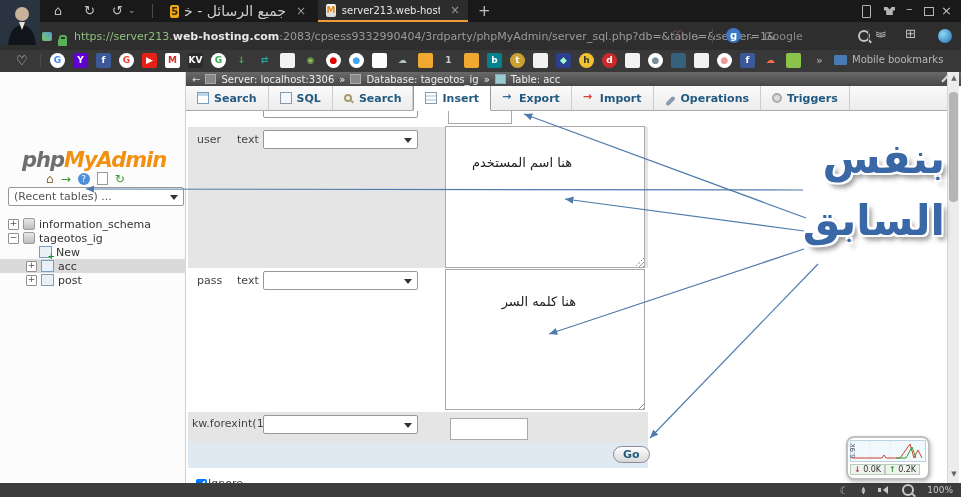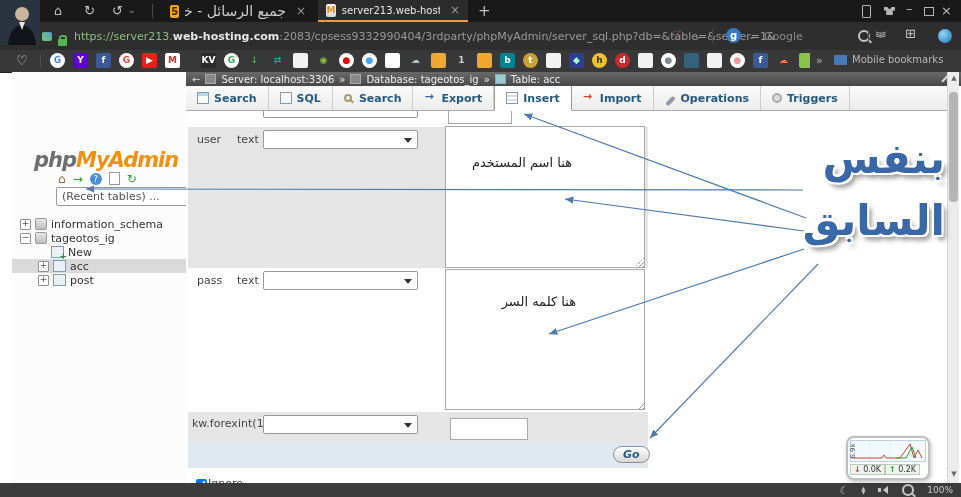--- a/index.html
+++ b/index.html
@@ -30,21 +30,21 @@
   .mag::after{content:"";position:absolute;width:5px;height:2px;background:#c3c3c3;transform:rotate(45deg);right:-4px;bottom:-2px;}
   .wifi{display:inline-block;color:#c3c3c3;transform:rotate(-90deg);font-size:10px;letter-spacing:-2px;}
   .gridp{color:#c3c3c3;font-size:13px;}
   .mxlogo{width:14px;height:14px;border-radius:50%;background:radial-gradient(circle at 35% 35%,#8fd8f2,#1c6fb8);}
   .phoneic{width:7px;height:11px;border:1px solid #b5b5b5;border-radius:1px;display:inline-block;}
   .shirtic{width:11px;height:8px;background:#b5b5b5;display:inline-block;clip-path:polygon(0 0,30% 0,50% 30%,70% 0,100% 0,100% 45%,80% 45%,80% 100%,20% 100%,20% 45%,0 45%);}
   .winbox{width:8px;height:7px;border:1px solid #b5b5b5;display:inline-block;}
   
   .bmitem{width:15px;height:15px;border-radius:2px;font-size:9px;font-weight:bold;text-align:center;line-height:15px;flex:0 0 auto;}
   
-  #sidebar{left:12px;top:72px;width:186px;height:411px;background:#fcfcfc;border-right:1px solid #d0d0d0;box-sizing:border-box;padding-left:36px;}
+  #sidebar{left:0;top:72px;width:186px;height:411px;background:#fcfcfc;border-right:1px solid #d0d0d0;box-sizing:border-box;}
   #pmalogo{left:22px;top:76px;font-size:21px;font-style:italic;font-weight:bold;letter-spacing:-1px;}
   #pmalogo .php{color:#6e6e6e;} #pmalogo .mya{color:#f29111;}
   #sbicons{left:46px;top:100px;display:flex;gap:7px;align-items:center;}
   .sbi{font-size:12px;line-height:12px;}
   .docic{width:9px;height:11px;background:#fff;border:1px solid #999;display:inline-block;}
   .pma-select{background:#fff;border:1px solid #989898;border-radius:2px;color:#444;position:relative;box-sizing:border-box;padding:2px 16px 2px 5px;white-space:nowrap;overflow:hidden;}
   .pma-select::after{content:"";position:absolute;right:5px;top:50%;margin-top:-2px;border:4px solid transparent;border-top:5px solid #333;}
   .trow{display:flex;align-items:center;height:14px;gap:4px;color:#333;}
   .trow.sel{background:#dadada;}
   .exp{width:9px;height:9px;border:1px solid #909090;background:#fff;font-size:9px;line-height:7px;text-align:center;color:#555;flex:0 0 auto;border-radius:1px;}
@@ -153,21 +153,21 @@
   <div class="abs" id="bookmarksbar">
     <span class="abs heart" style="left:16px;top:3px;color:#cfcfcf;">♡</span>
     <span class="abs vsep" style="left:40px;top:4px;"></span>
     <div class="abs" id="bmrow" style="left:50px;top:3px;display:flex;gap:8px;width:760px;overflow:hidden;">
         <span class="bmitem" style="background: rgb(255, 255, 255); color: rgb(66, 133, 244); border-radius: 50%;">G</span>
         <span class="bmitem" style="background: rgb(95, 1, 209); color: rgb(255, 255, 255);">Y</span>
         <span class="bmitem" style="background: rgb(59, 89, 152); color: rgb(255, 255, 255);">f</span>
         <span class="bmitem" style="background: rgb(255, 255, 255); color: rgb(234, 67, 53); border-radius: 50%;">G</span>
         <span class="bmitem" style="background: rgb(230, 33, 23); color: rgb(255, 255, 255);">▶</span>
         <span class="bmitem" style="background: rgb(255, 255, 255); color: rgb(217, 48, 37);">M</span>
-        <span class="bmitem" style="background: rgb(43, 43, 43); color: rgb(255, 255, 255); margin-left: 13px;">KV</span>
+        <span class="bmitem" style="background: rgb(43, 43, 43); color: rgb(255, 255, 255);">KV</span>
         <span class="bmitem" style="background: rgb(255, 255, 255); color: rgb(52, 168, 83); border-radius: 50%;">G</span>
         <span class="bmitem" style="background: transparent; color: rgb(76, 175, 80);">↓</span>
         <span class="bmitem" style="background: transparent; color: rgb(38, 166, 154);">⇄</span>
         <span class="bmitem" style="background: rgb(242, 242, 242); color: rgb(153, 153, 153);"></span>
         <span class="bmitem" style="background: transparent; color: rgb(139, 195, 74);">◉</span>
         <span class="bmitem" style="background: rgb(255, 255, 255); color: rgb(230, 0, 0); border-radius: 50%;">●</span>
         <span class="bmitem" style="background: rgb(255, 255, 255); color: rgb(66, 165, 245); border-radius: 50%;">●</span>
         <span class="bmitem" style="background: rgb(253, 253, 253); color: rgb(153, 153, 153);"></span>
         <span class="bmitem" style="background: transparent; color: rgb(176, 190, 197);">☁</span>
         <span class="bmitem" style="background: rgb(240, 168, 48); color: rgb(51, 51, 51);"></span>
@@ -204,21 +204,21 @@
 
   <div class="abs" id="sidebar">
     <div class="abs" id="pmalogo"><span class="php">php</span><span class="mya">MyAdmin</span></div>
     <div class="abs" id="sbicons">
       <span class="sbi" style="color:#8a6d3b;">⌂</span>
       <span class="sbi" style="color:#2d9e2d;">→</span>
       <span class="sbi" style="width:12px;height:12px;border-radius:50%;background:#4a90d9;color:#fff;font-size:9px;text-align:center;line-height:12px;">?</span>
       <span class="docic"></span>
       <span class="sbi" style="color:#2d9e2d;">↻</span>
     </div>
-    <div class="abs pma-select" style="left:8px;top:115px;width:148px;font-size:11px;color:#555;">(Recent tables) ...</div>
+    <div class="abs pma-select" style="left:8px;top:115px;width:176px;font-size:11px;color:#555;">(Recent tables) ...</div>
     <div class="abs" id="dbtree" style="left:0;top:145px;width:186px;display:flex;flex-direction:column;gap:0;">
         <div class="trow" style="padding-left: 8px;">
           <span class="exp">+</span>
           <span class="tdb"></span>
           <span>information_schema</span>
         </div>
         <div class="trow" style="padding-left: 8px;">
           <span class="exp">−</span>
           <span class="tdb"></span>
           <span>tageotos_ig</span>
@@ -260,27 +260,27 @@
         <span>Search</span>
       </div>
       <div class="ptab">
         <span class="ic ic-sql"></span>
         <span>SQL</span>
       </div>
       <div class="ptab">
         <span class="ic ic-search"></span>
         <span>Search</span>
       </div>
-      <div class="ptab">
-        <span class="ic ic-export"></span>
-        <span>Export</span>
-      </div>
       <div class="ptab active">
         <span class="ic ic-insert"></span>
         <span>Insert</span>
+      </div>
+      <div class="ptab">
+        <span class="ic ic-export"></span>
+        <span>Export</span>
       </div>
       <div class="ptab">
         <span class="ic ic-import"></span>
         <span>Import</span>
       </div>
       <div class="ptab">
         <span class="ic ic-ops"></span>
         <span>Operations</span>
       </div>
       <div class="ptab">
@@ -307,21 +307,21 @@
     <textarea class="fta" style="left: 259px; top: 158px; width: 200px; height: 141px; padding: 24px 68px 0px 0px;">هنا كلمه السر</textarea>
     <div class="grip" style="left:449px;top:289px;"></div>
 
     <div class="rowbg" style="left:2px;top:301px;width:460px;height:31px;"></div>
     <span class="flabel" style="left:6px;top:306px;text-align:right;">kw.forex</span>
     <span class="flabel" style="left:52px;top:306px;">int(11)</span>
     <div class="fsel" style="left:77px;top:304px;"></div>
     <input class="finput" style="left: 264px; top: 307px; width: 78px; height: 22px;">
 
     <div id="gorow" style="left:2px;top:332px;width:460px;height:25px;"></div>
-    <div id="gobtn" style="left:427px;top:335px;font-style:italic;">Go</div>
+    <div id="gobtn" style="left:427px;top:335px;">Go</div>
 
     <input type="checkbox" checked="" class="abs" style="left: 6px; top: 365px; width: 11px; height: 11px;">
     <span class="flabel" style="left:22px;top:366px;">Ignore</span>
   </div>
 
   <div class="abs" id="annot">
     <div>بنفس</div>
     <div>السابق</div>
   </div>
 

